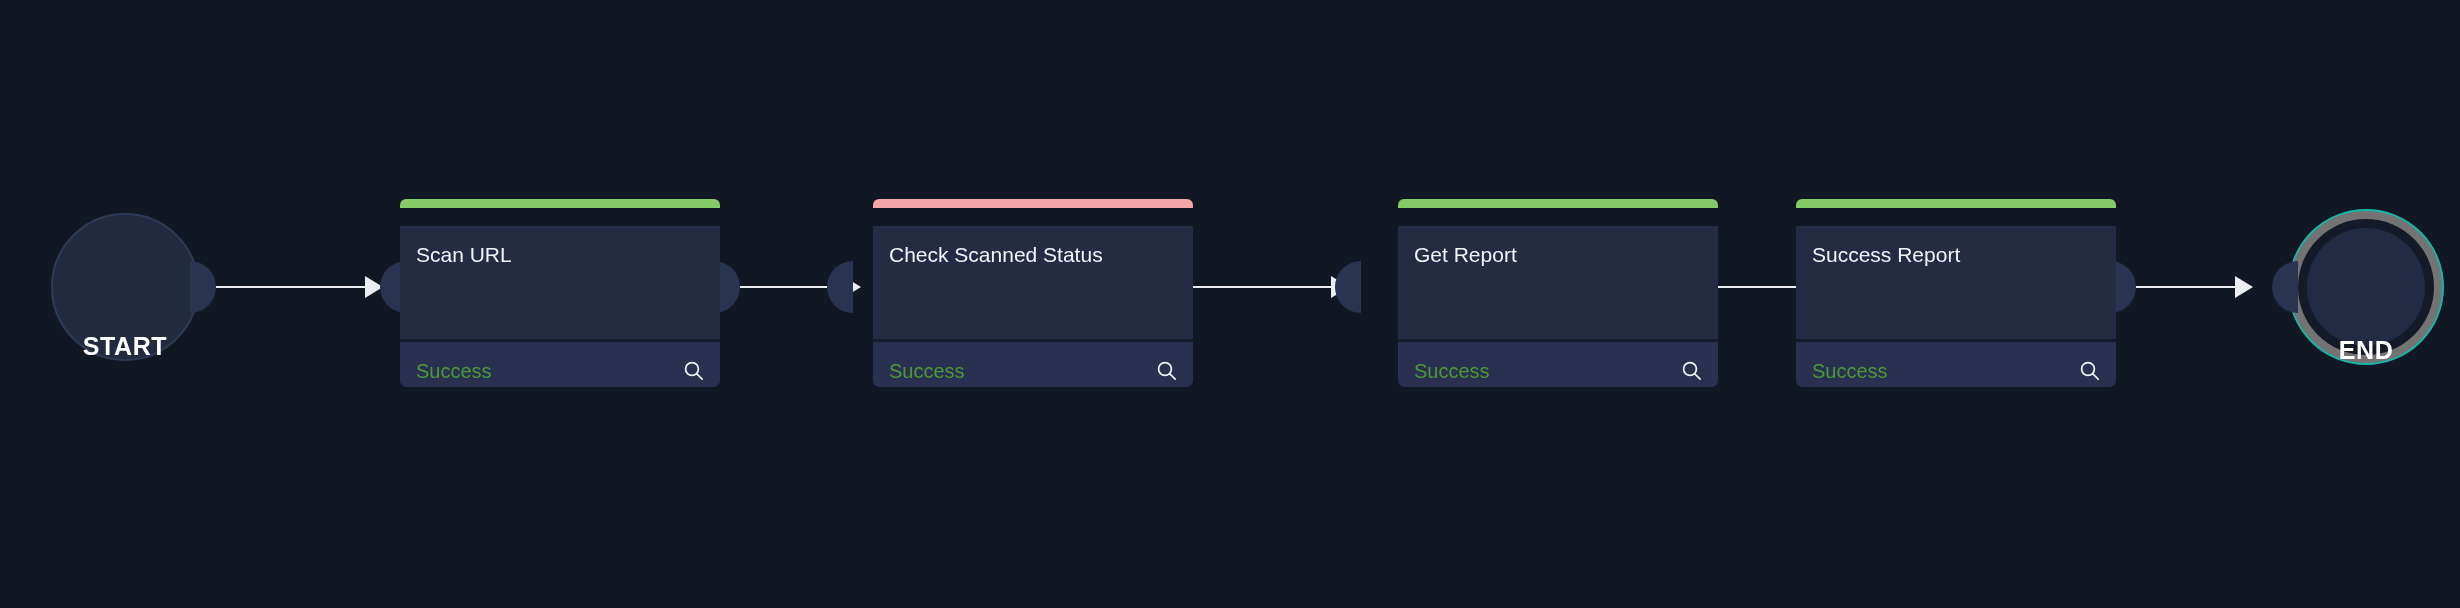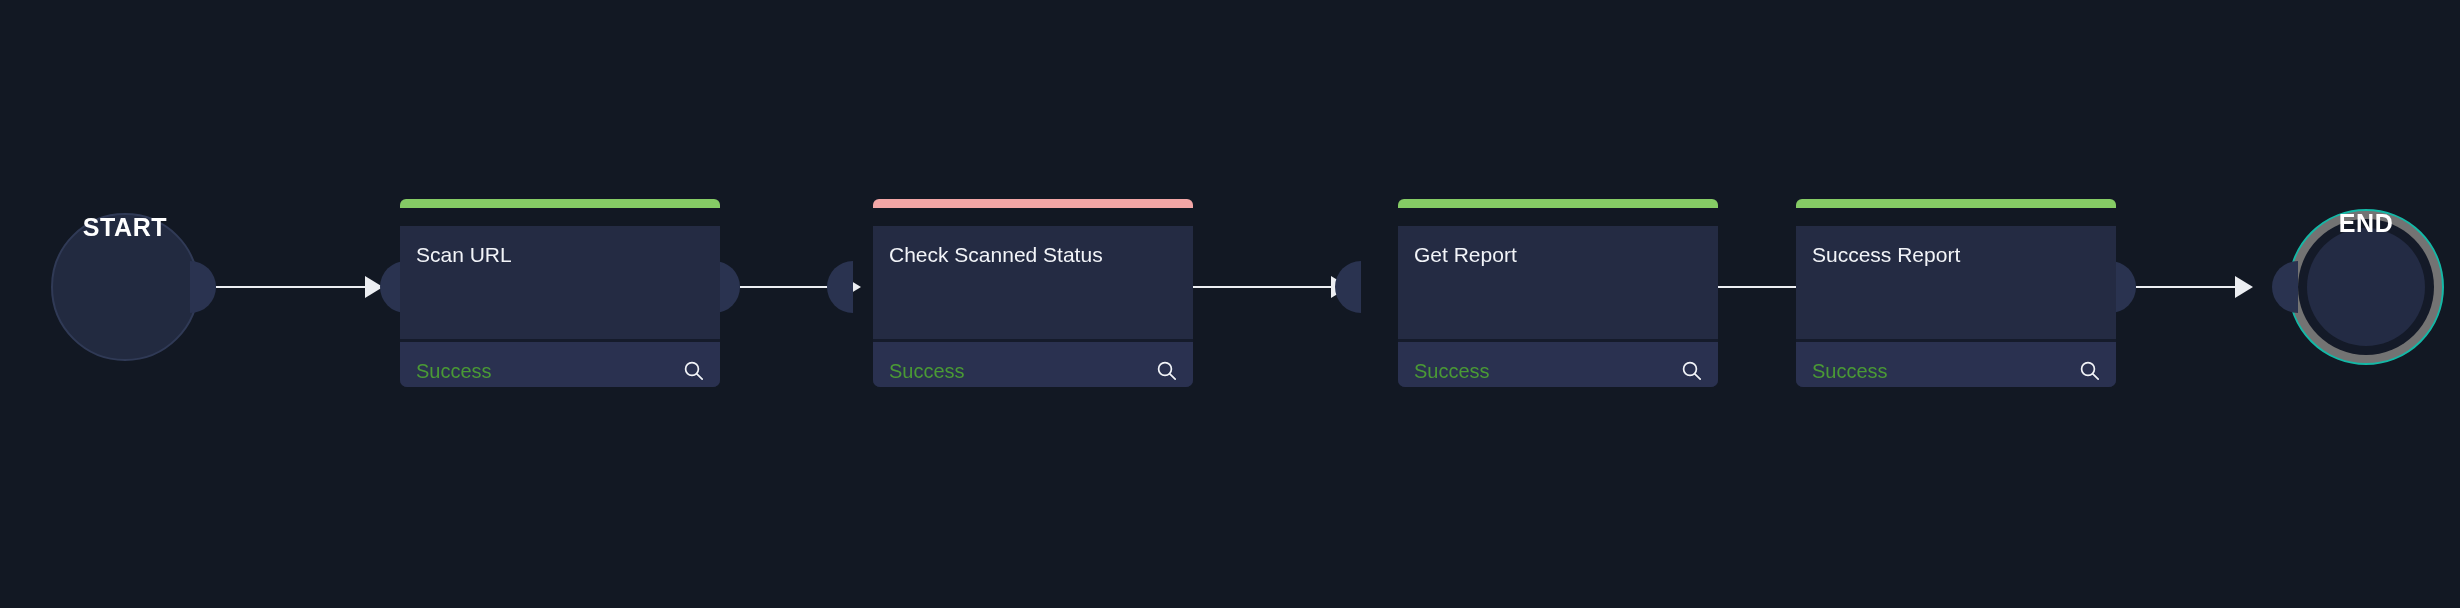--- a/index.html
+++ b/index.html
@@ -19,21 +19,21 @@
     position: relative;
     width: 2460px;
     height: 608px;
     background: #121823;
   }
 
   
   .terminal {
     position: absolute;
     display: flex;
-    align-items: flex-start;
+    align-items: flex-end;
     justify-content: center;
     border-radius: 50%;
     box-sizing: border-box;
   }
   .terminal-label {
     color: #ffffff;
     font-size: 25px;
     font-weight: bold;
     letter-spacing: 0.6px;
     line-height: 1;

